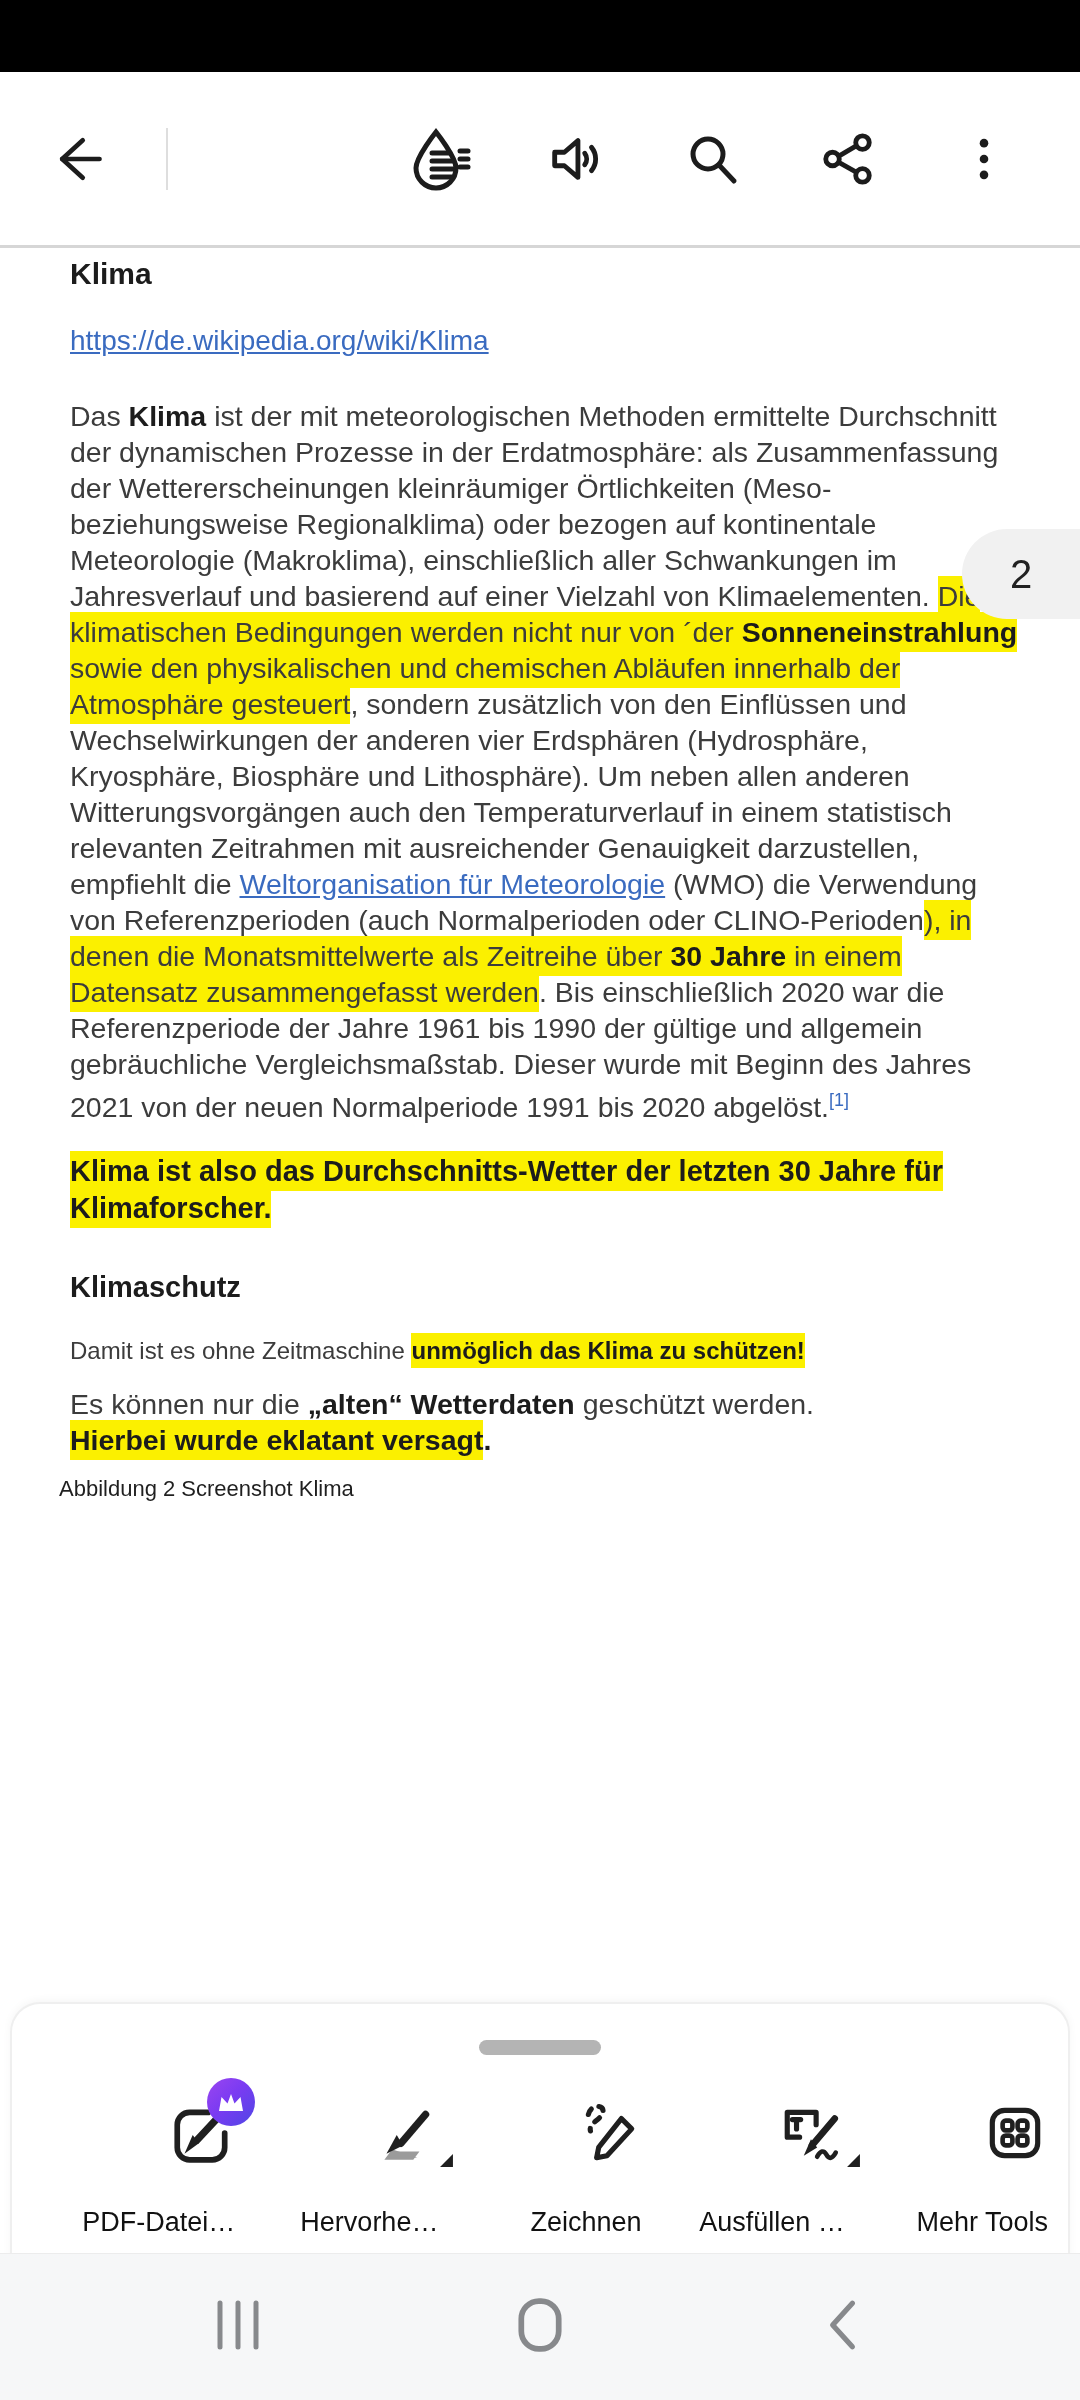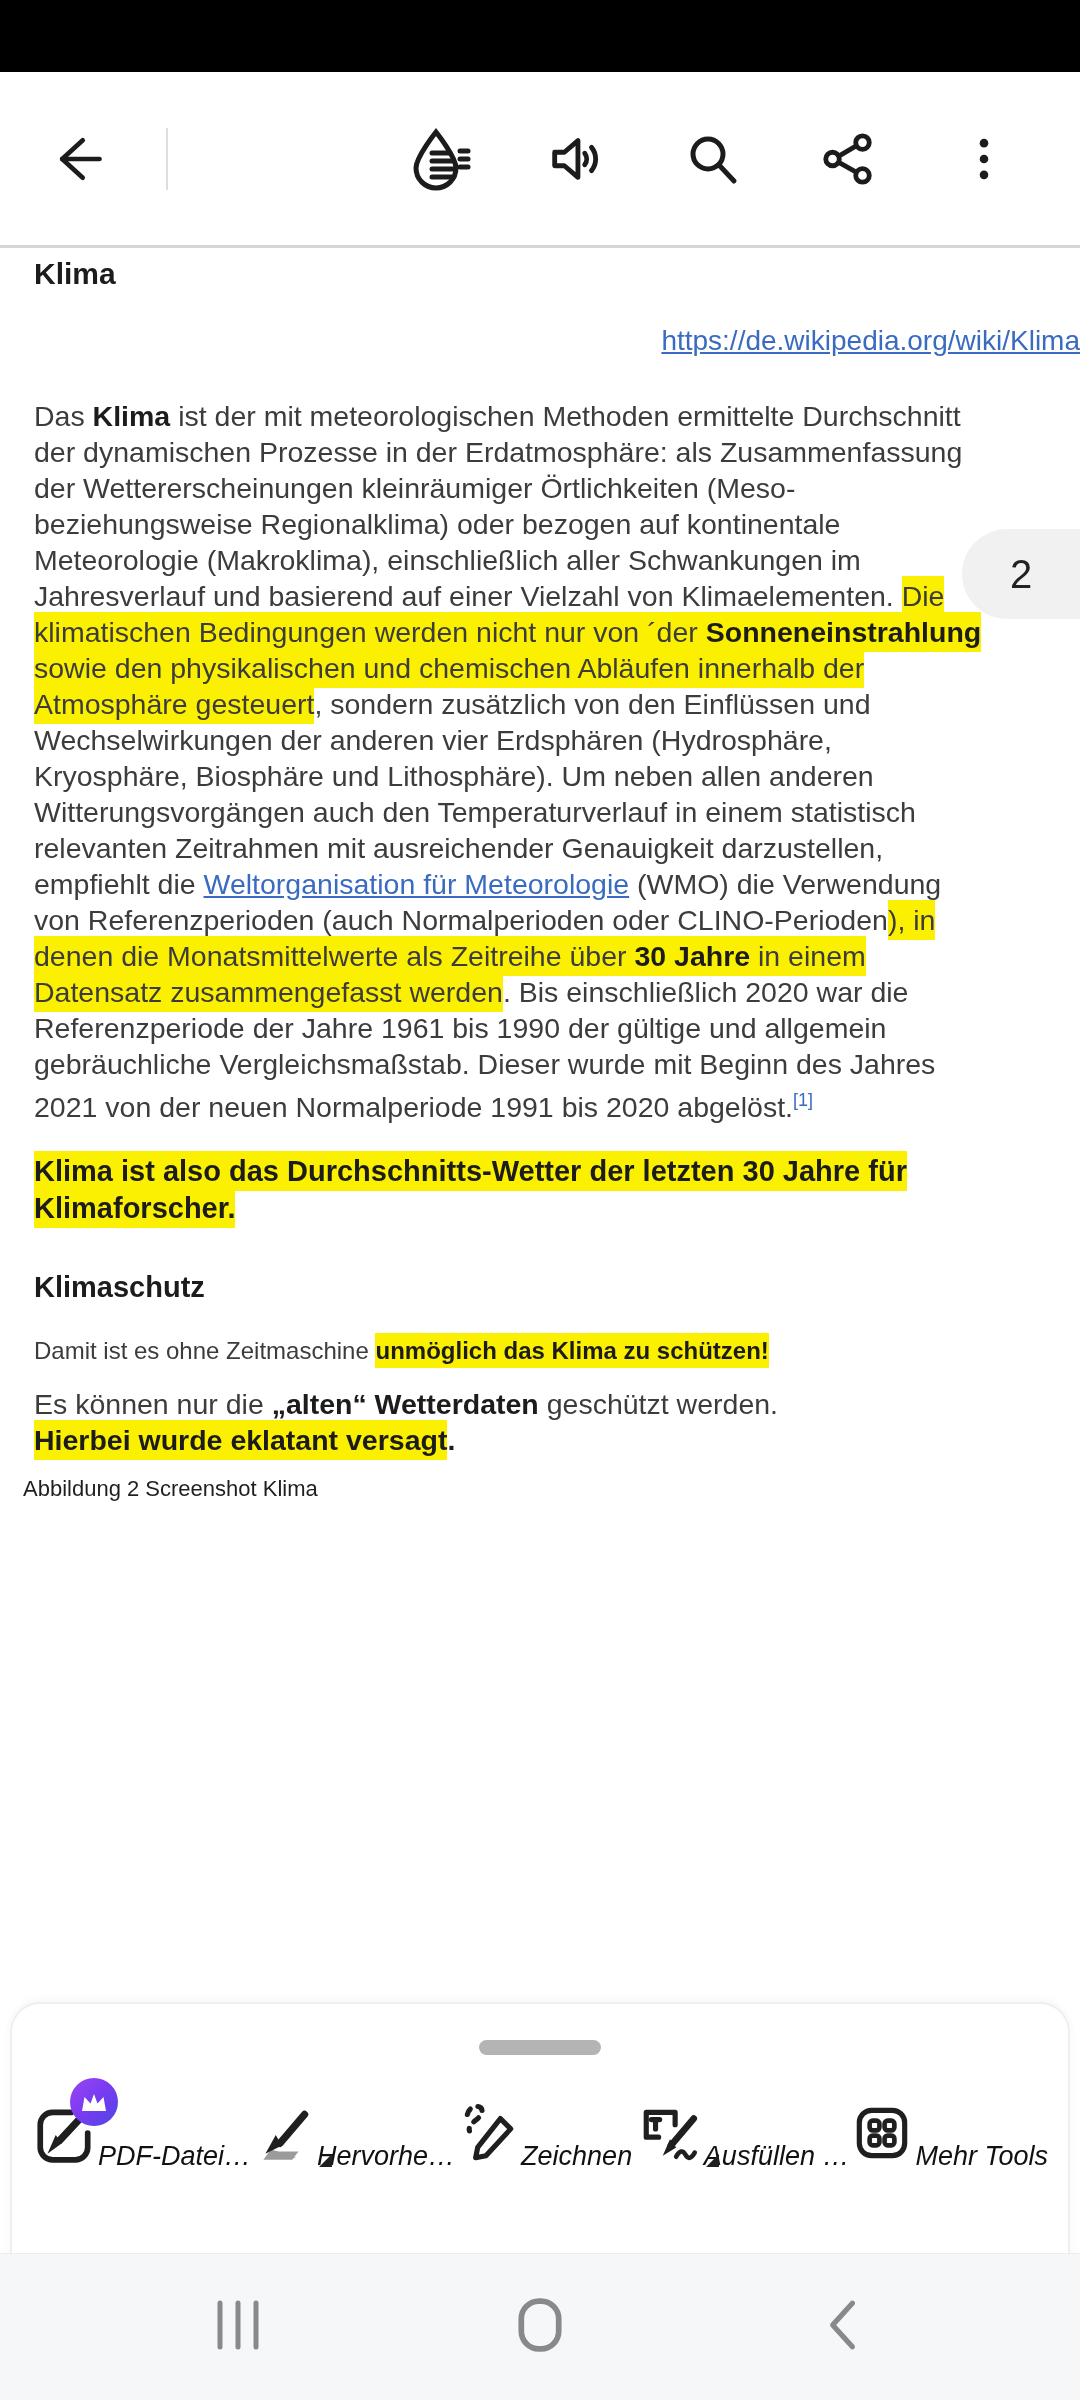--- a/index.html
+++ b/index.html
@@ -13,24 +13,24 @@
   .toolbar { height:173px; background:#fff; display:flex; align-items:center; }
   .tb-left { display:flex; align-items:center; }
   .back-btn { margin-left:48px; width:62px; height:62px; display:flex; align-items:center; justify-content:center; }
   .tb-divider { width:2px; height:62px; background:#dedede; margin-left:56px; }
   .tb-right { display:flex; align-items:center; gap:72px; margin-left:auto; margin-right:64px; }
   .tb-icon { width:64px; height:64px; display:flex; align-items:center; justify-content:center; }
   .toolbar svg { display:block; }
   .toolbar-hairline { height:3px; background:#d6d6d6; }
 
   
-  .document { position:relative; padding:6px 0 0 34px; color:#3c3c3c; }
+  .document { position:relative; padding:6px 0 0 70px; color:#3c3c3c; }
   .line { white-space:pre; }
   .doc-title { font-size:30px; line-height:40px; font-weight:700; color:#151515; }
-  .doc-link { margin-top:27px; font-size:28px; line-height:40px;text-align:right; }
+  .doc-link { margin-top:27px; font-size:28px; line-height:40px; }
   .para-main { margin-top:37px; font-size:28.5px; line-height:36px; }
   .para-callout { margin-top:28px; font-size:29px; line-height:37px; color:#1c1c1c; }
   .doc-subhead { margin-top:40px; font-size:29px; line-height:40px; font-weight:700; color:#151515; }
   .para-damit { margin-top:25px; font-size:24px; line-height:38px; }
   .para-alten { margin-top:16px; font-size:28.5px; line-height:36px; }
   .doc-caption { margin-top:17px; margin-left:-11px; font-size:22px; line-height:28px; color:#1f1f1f; }
 
   .b { font-weight:700; color:#1c1c1c; }
   .i { }
   .hl { background:#fbf000; padding:4px 0; }
@@ -40,21 +40,21 @@
   .page-badge { position:absolute; top:281px; right:0; width:118px; height:90px;
     background:#f1f1f1; border-radius:45px 0 0 45px; display:flex; align-items:center;
     justify-content:center; font-size:40px; color:#222; }
 
   
   .bottom-sheet { position:absolute; left:10px; right:10px; top:2002px; height:398px;
     background:#fff; border:2px solid #efefef; border-bottom:none;
     border-radius:30px 30px 0 0; box-shadow:0 -2px 8px rgba(0,0,0,0.04); z-index:1; }
   .drag-handle { width:122px; height:15px; border-radius:8px; background:#b4b4b4; margin:36px auto 0; }
   .tools-row { display:flex; margin-top:45px; padding:0 20px; }
-  .tool { flex:1; display:flex; flex-direction:row; align-items:flex-start;font-style:italic; }
+  .tool { flex:1; display:flex; flex-direction:column; align-items:flex-end; }
   .tool-icon { position:relative; width:66px; height:66px; }
   .tool-label { margin-top:40px; font-size:27px; line-height:32px; color:#111; white-space:nowrap; }
   .crown-badge { position:absolute; top:-22px; right:-20px; width:48px; height:48px; border-radius:50%;
     background:linear-gradient(135deg,#9b46f0 0%,#7b3bf2 45%,#4f46e5 100%);
     display:flex; align-items:center; justify-content:center; }
   .dd-triangle { position:absolute; right:-16px; bottom:-6px; }
 
   
   .nav-bar { position:absolute; left:0; right:0; bottom:0; height:147px; background:#f6f7f8;
     border-top:1px solid #ececec; display:flex; align-items:center; justify-content:space-between;

